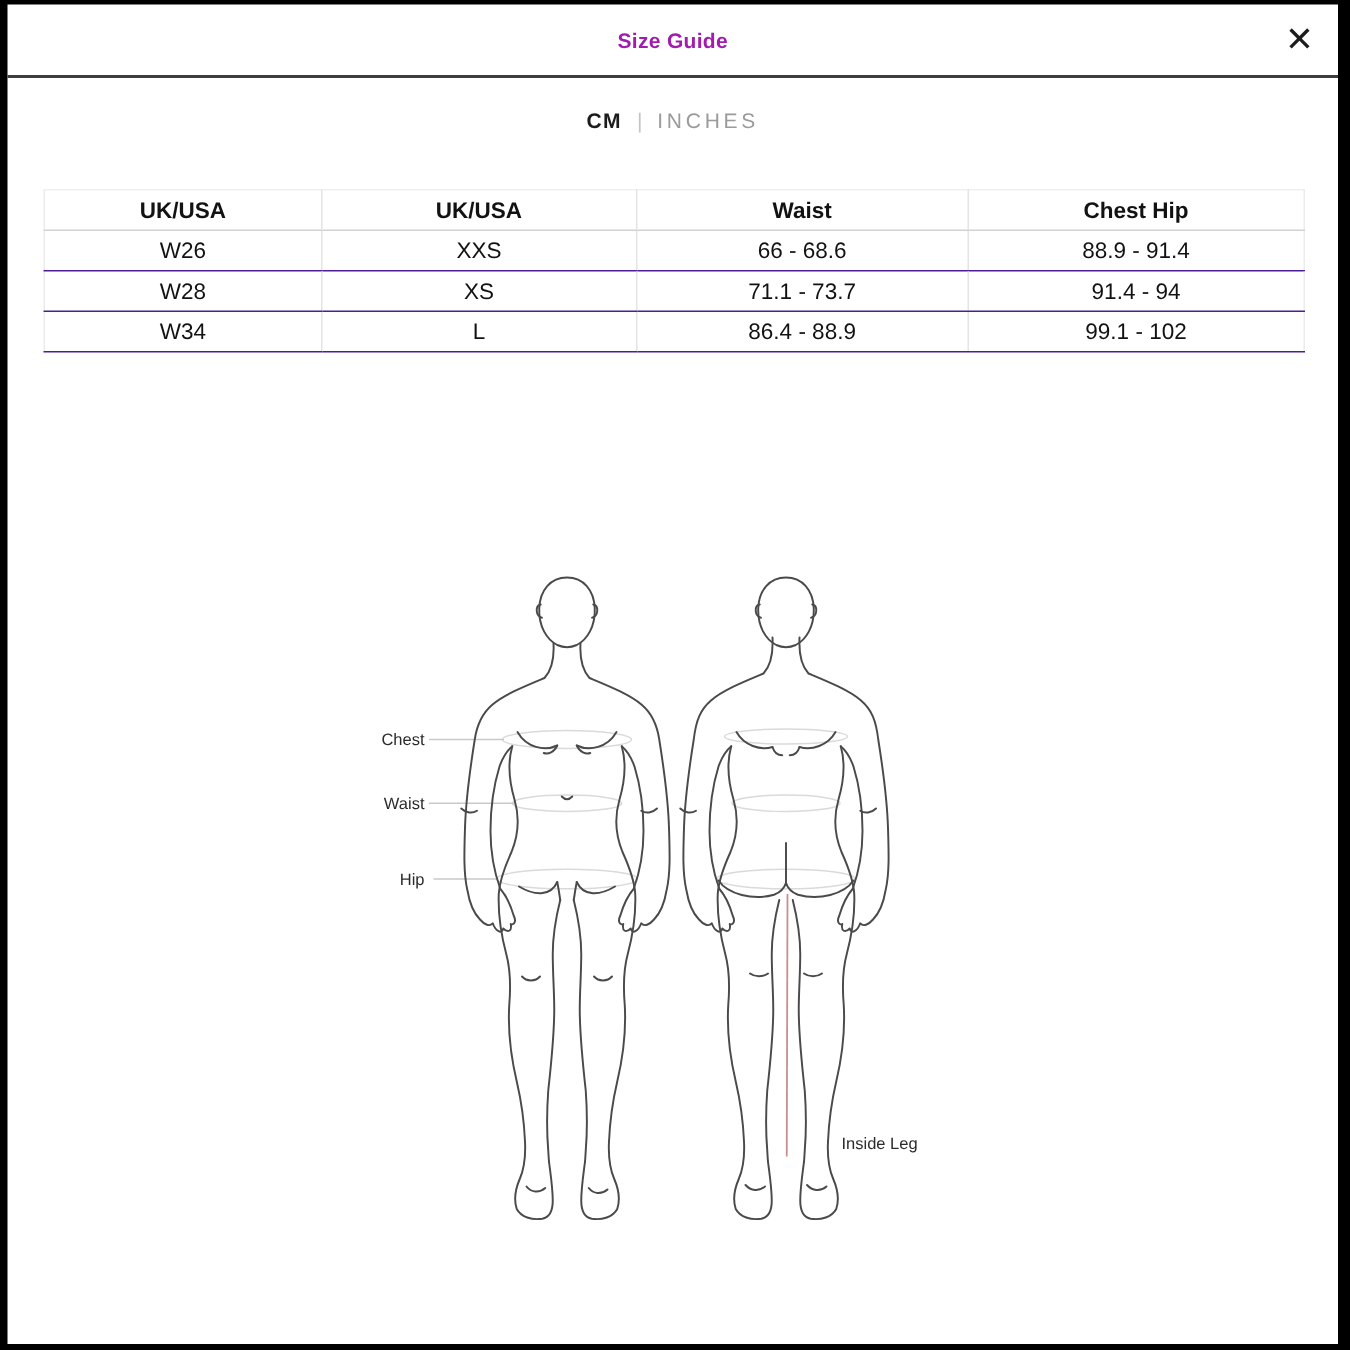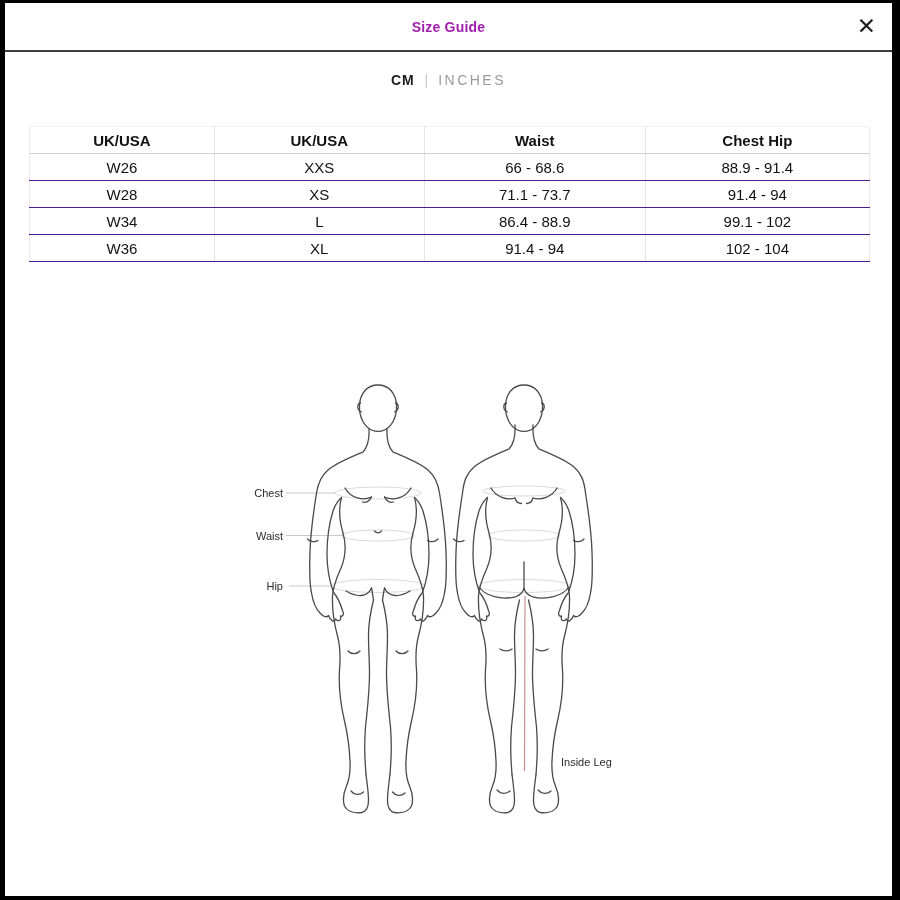--- a/index.html
+++ b/index.html
@@ -107,26 +107,20 @@
           <td>XS</td>
           <td>71.1 - 73.7</td>
           <td>91.4 - 94</td>
         </tr>
         <tr>
           <td>W34</td>
           <td>L</td>
           <td>86.4 - 88.9</td>
           <td>99.1 - 102</td>
         </tr>
-        <tr>
-          <td>W36</td>
-          <td>XL</td>
-          <td>91.4 - 94</td>
-          <td>102 - 104</td>
-        </tr>
       </tbody>
   </table>
 
   <svg class="diagram-svg" width="900" height="550" viewBox="0 0 900 550" xmlns="http://www.w3.org/2000/svg">
 
     <g>
 
       <ellipse class="meas" cx="373" cy="163" rx="43" ry="6"></ellipse>
       <ellipse class="meas" cx="373" cy="205.5" rx="36.5" ry="5.5"></ellipse>
       <ellipse class="meas" cx="373" cy="256" rx="47" ry="6.5"></ellipse>

